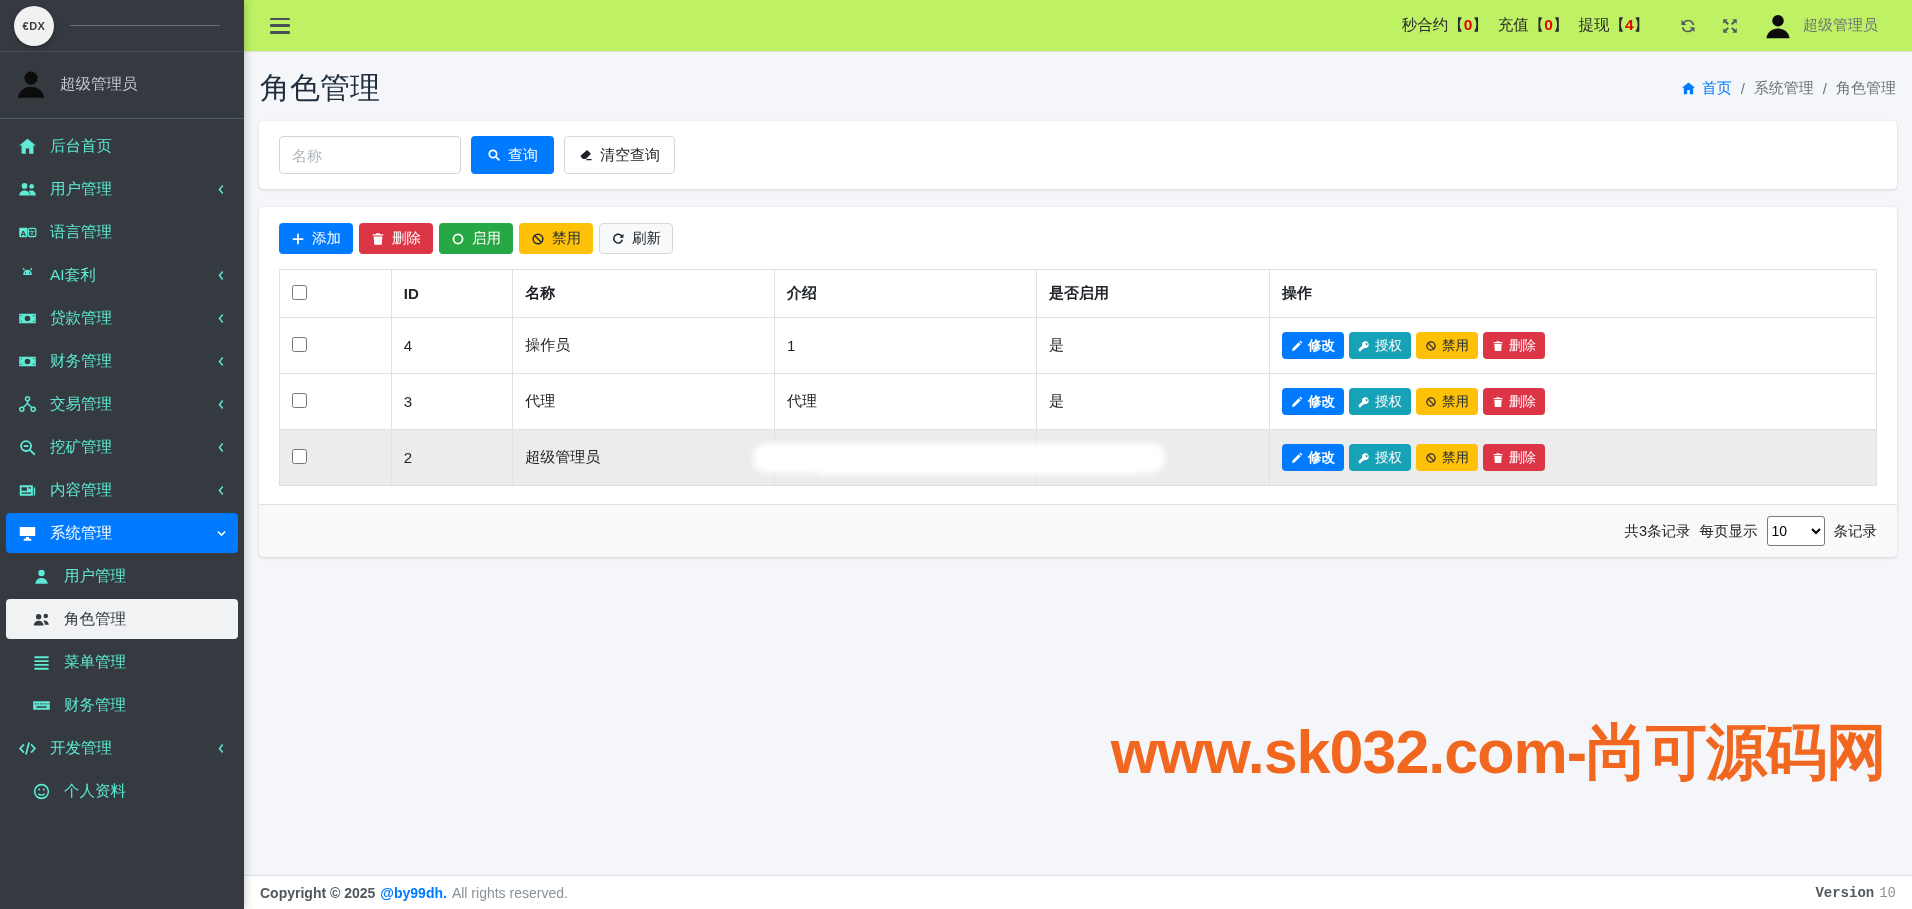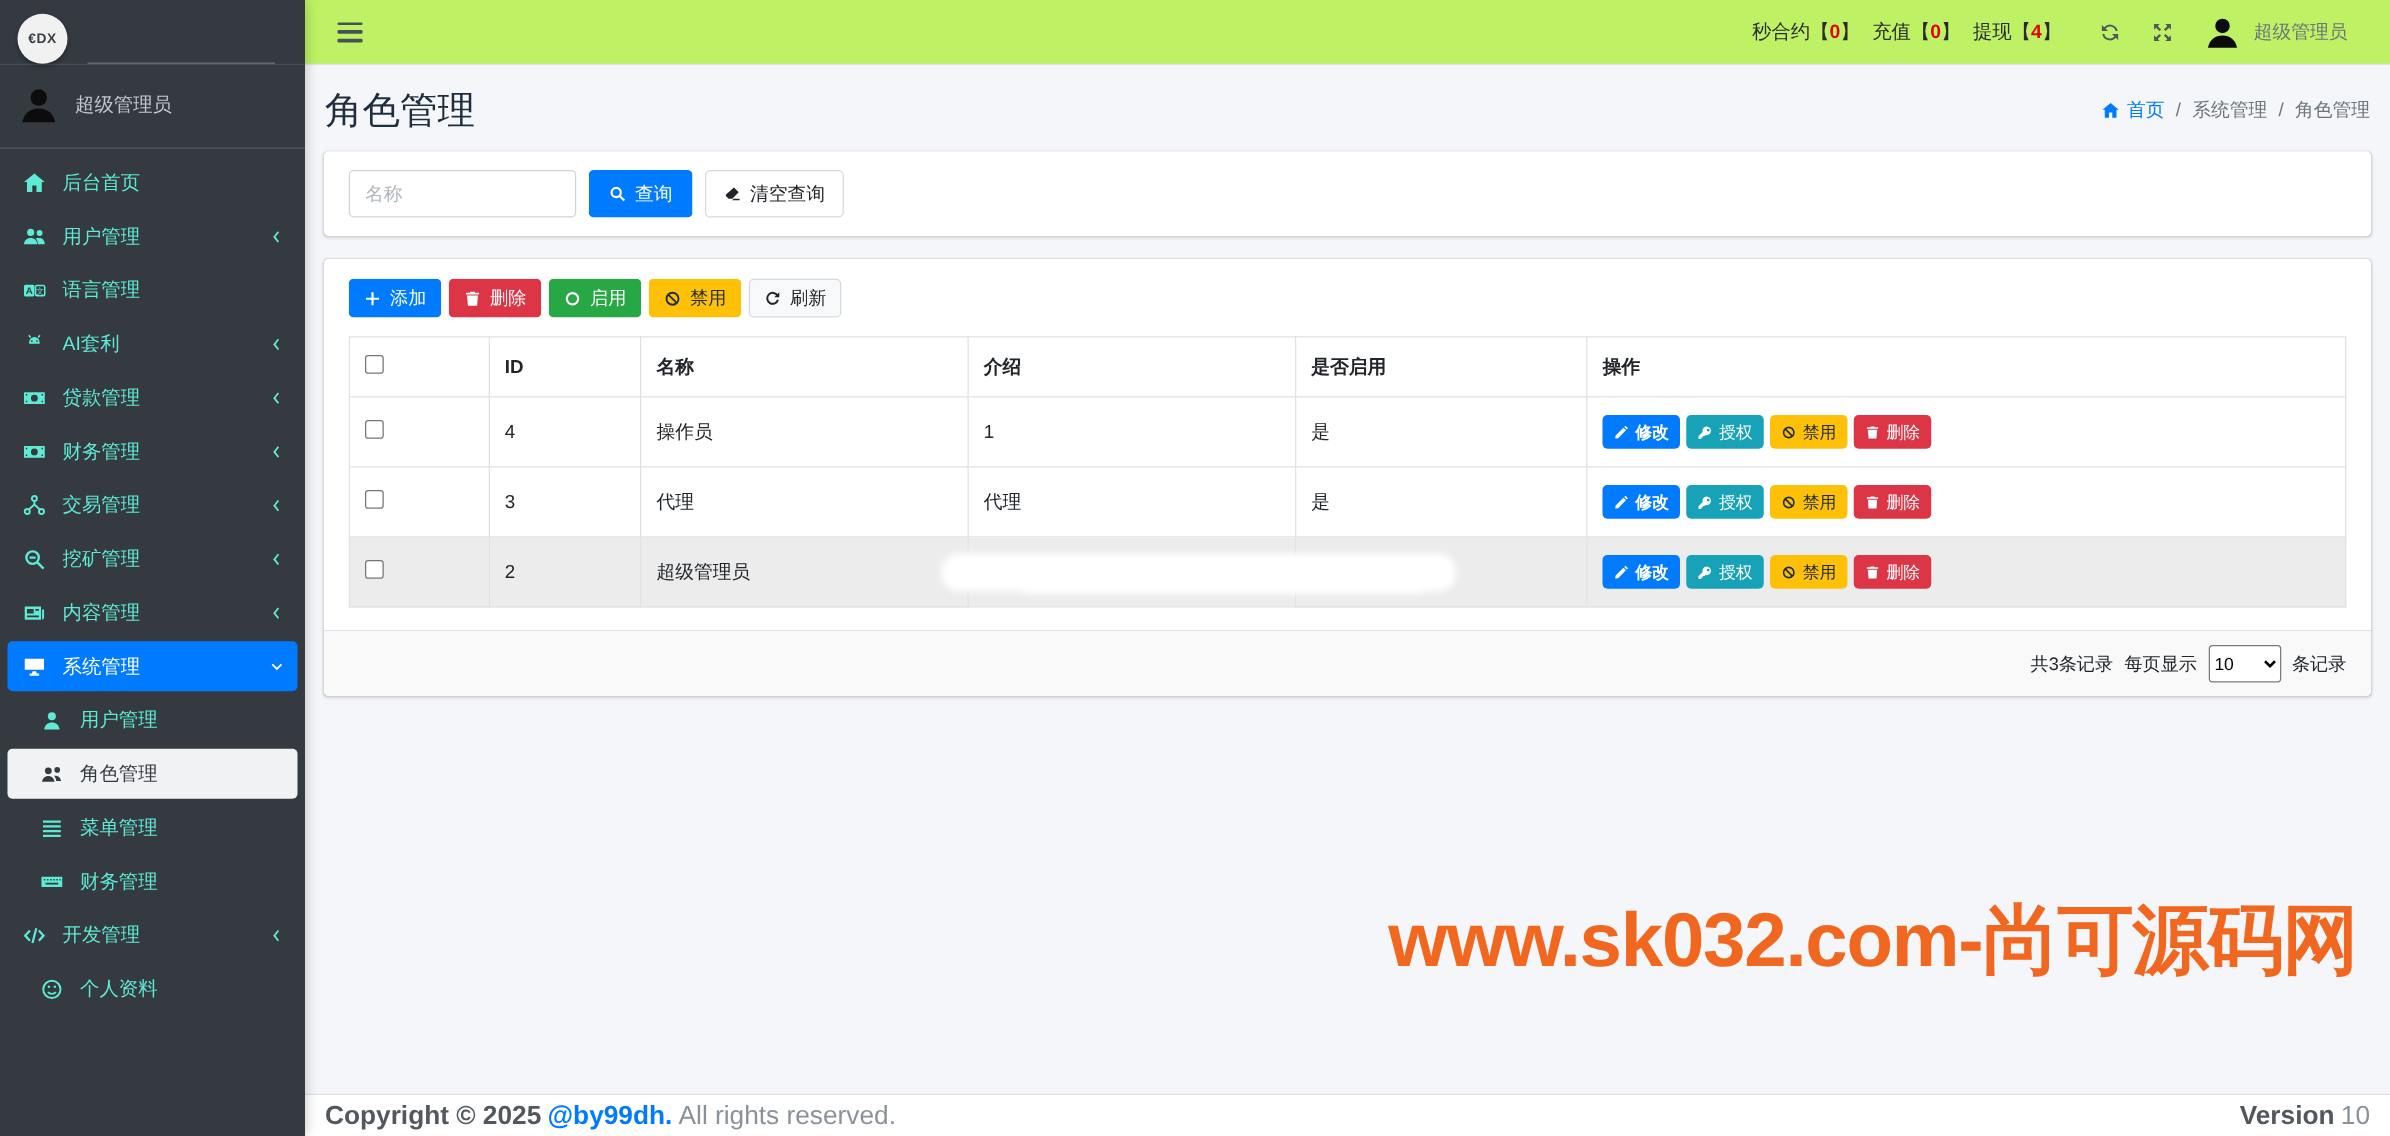--- a/index.html
+++ b/index.html
@@ -14,21 +14,21 @@
   svg { display:block; }
   .ic { width:18px; height:18px; fill:currentColor; }
 
   
   .sidebar {
     position:absolute; left:0; top:0; bottom:0; width:244px;
     background:#343a40; z-index:20;
     box-shadow: 0 0 10px rgba(0,0,0,.25);
   }
   .brand {
-    height:52px; display:flex; align-items:flex-end; padding:0 14px;
+    height:52px; display:flex; align-items:center; padding:0 14px;
     border-bottom:1px solid rgba(255,255,255,.1); position:relative;
   }
   .brand-circle {
     width:40px; height:40px; border-radius:50%; background:#f1f1f1;
     color:#3a3f44; font-size:11px; font-weight:bold; letter-spacing:.5px;
     display:flex; align-items:center; justify-content:center; flex:none;
     box-shadow:0 2px 4px rgba(0,0,0,.3);
   }
   .brand-line { flex:1; height:1px; background:rgba(255,255,255,.28); margin:0 10px 0 16px; }
   .user-panel {
@@ -136,25 +136,25 @@
   .watermark {
     position:absolute; right:26px; top:712px; z-index:30;
     font-size:61px; font-weight:bold; letter-spacing:-1px;
     color:#f2671f; white-space:nowrap; pointer-events:none;
   }
 
   
   .footer {
     position:absolute; left:244px; right:0; bottom:0; height:34px;
     background:#fff; border-top:1px solid #dee2e6;
-    display:flex; align-items:center; padding:6px 16px; font-size:21px; color:#8a9299; z-index:10;
+    display:flex; align-items:center; padding:6px 16px; font-size:14px; color:#8a9299; z-index:10;
   }
   .footer .c-strong { font-weight:bold; color:#51585e; margin-right:5px; }
   .footer .c-link { font-weight:bold; color:#007bff; margin-right:5px; }
-  .footer .ver { margin-left:auto; display:flex; gap:5px; color:#8a9299; }
+  .footer .ver { margin-left:auto; display:flex; gap:5px; color:#8a9299;font-family:Liberation Mono, monospace; }
   .footer .ver b { color:#51585e; }
 </style>
 </head>
 <body>
 
 <div class="sidebar">
   <div class="brand">
     <div class="brand-circle">€DX</div>
     <div class="brand-line"></div>
   </div>

